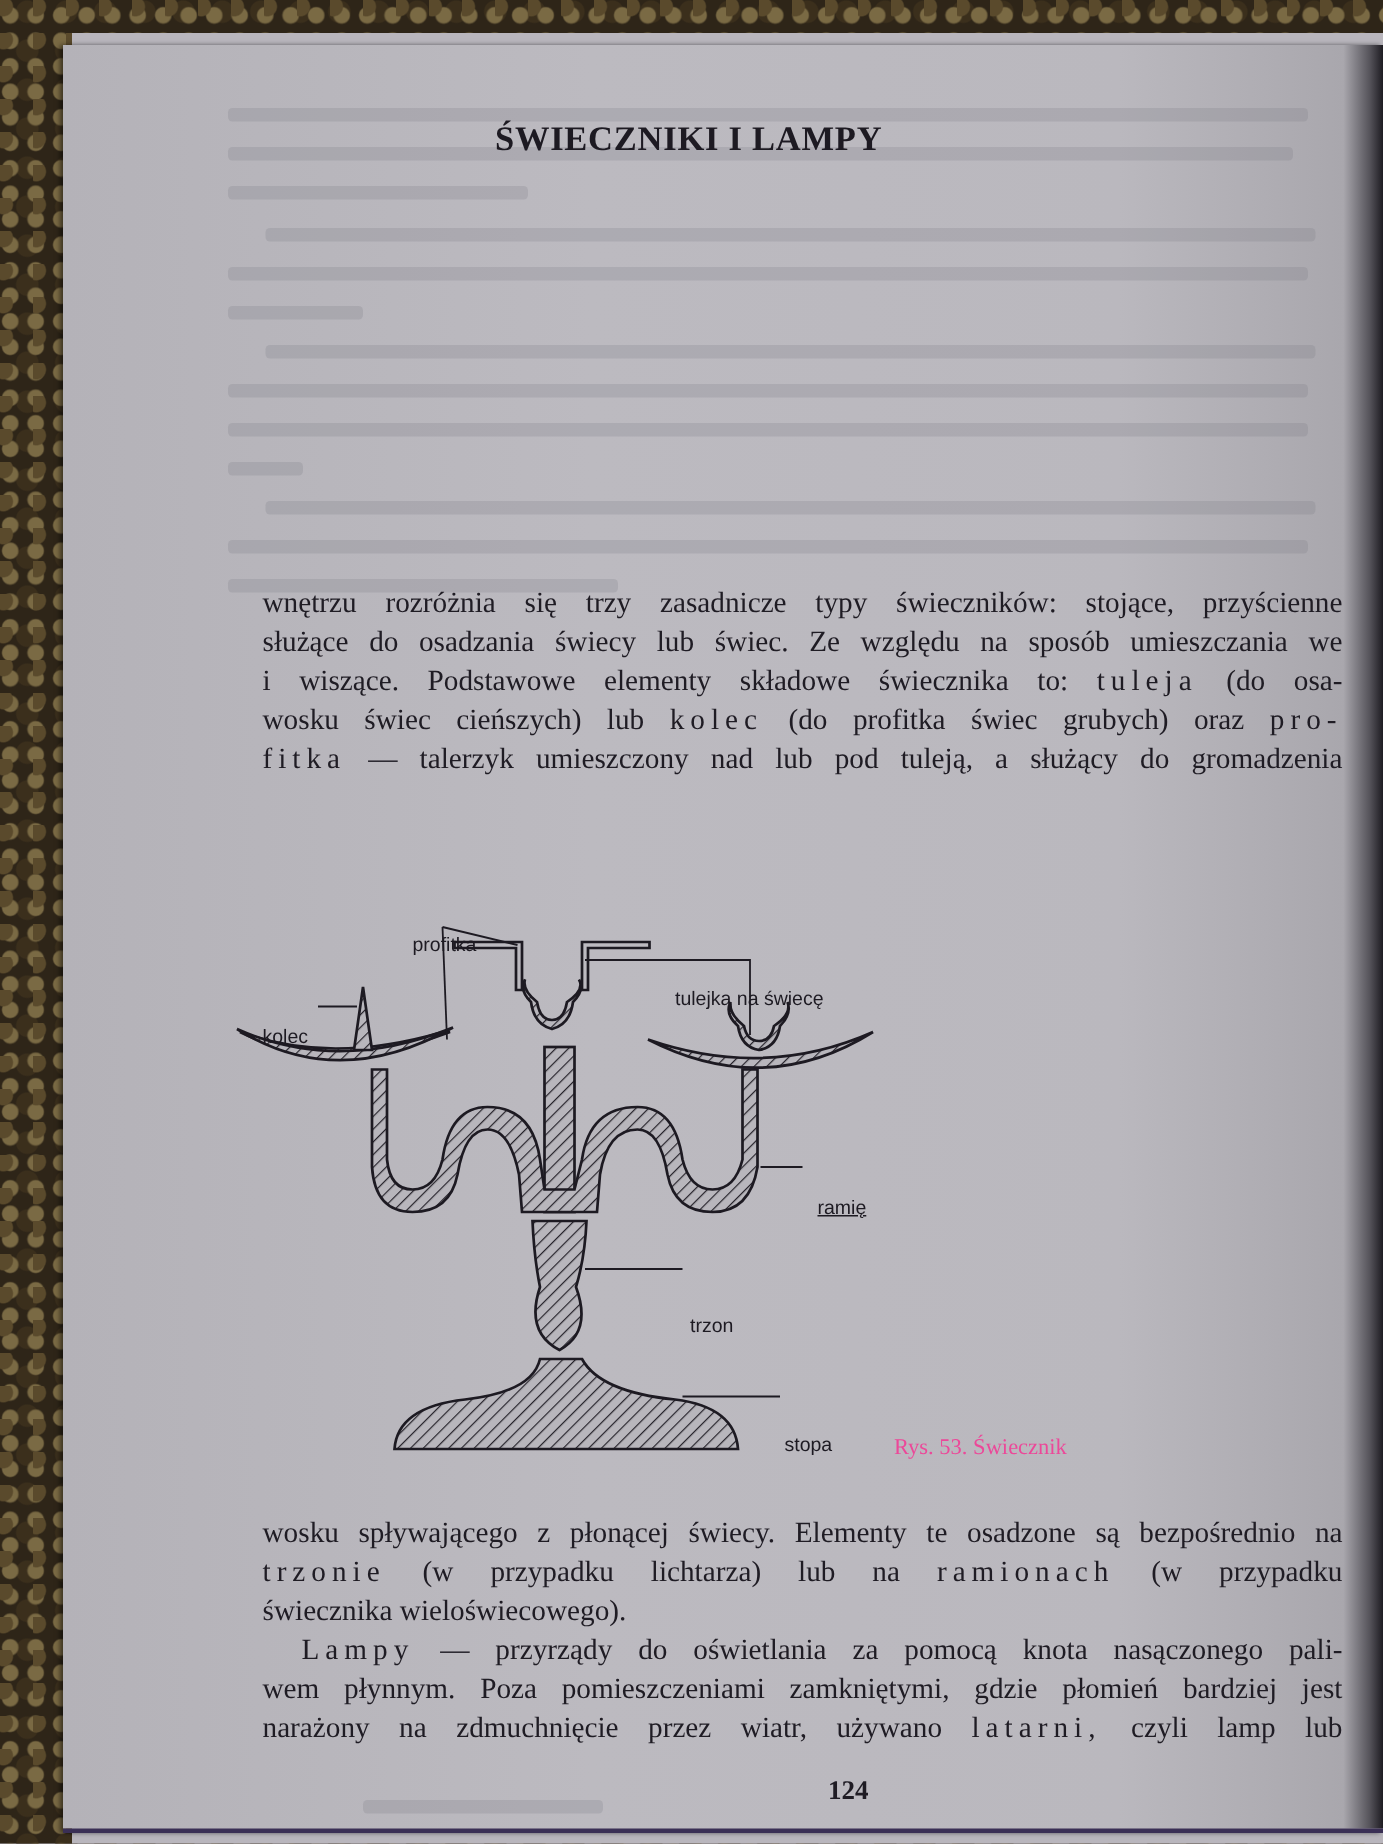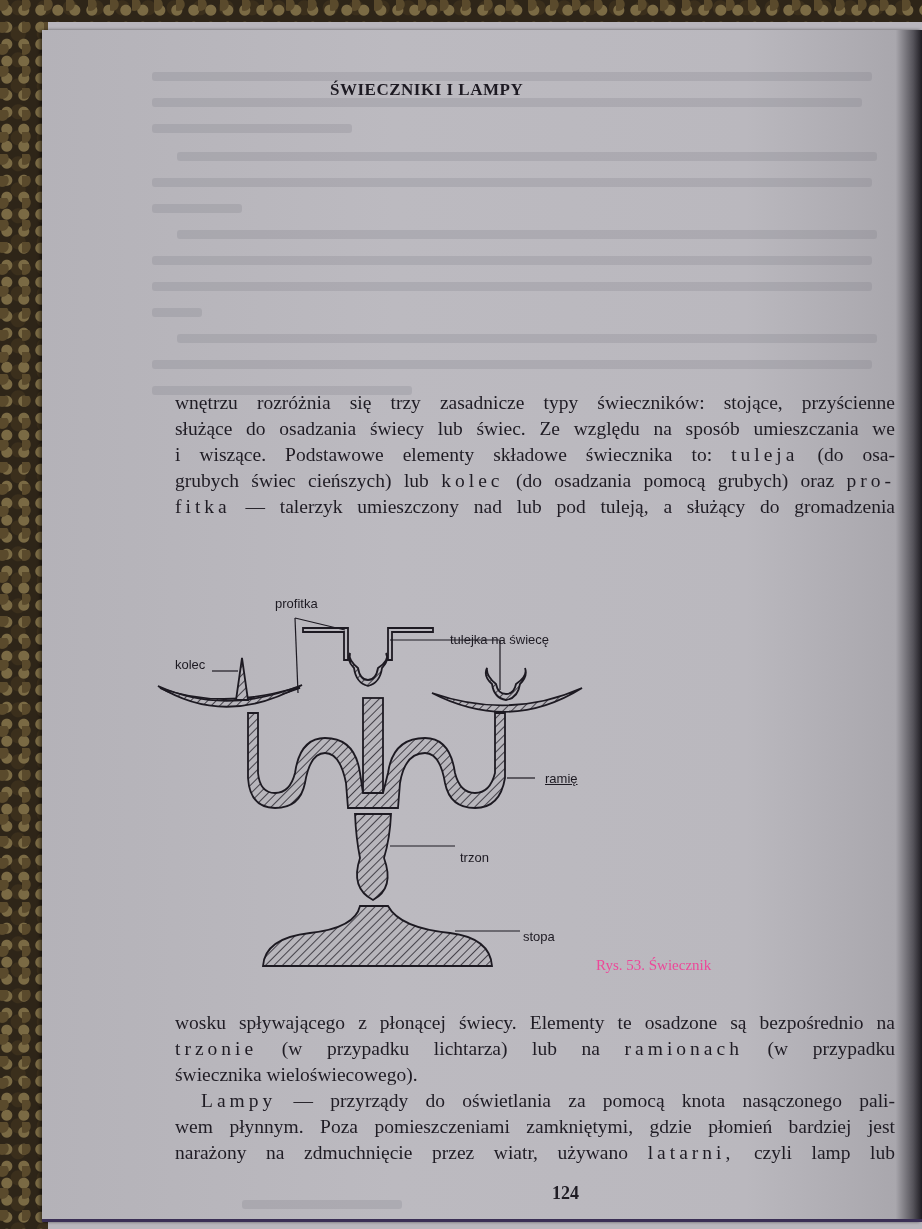--- a/index.html
+++ b/index.html
@@ -21,36 +21,37 @@
     position:absolute;left:42px;top:30px;width:880px;height:1189px;
     background:linear-gradient(90deg,#b4b2b8 0%,#bcbac0 40%,#bab8be 80%,#a9a7ad 97%,#55535a 99%,#1e1c22 100%);
     border-bottom:3px solid #3a2f55;
     box-shadow:-2px 0 3px rgba(0,0,0,.5);
   }
   .bleed{
     position:absolute;left:110px;height:9px;background:rgba(120,118,126,.22);border-radius:3px;
   }
   .title{
     position:absolute;left:330px;top:80px;
-    font-family:"Liberation Serif", serif;font-weight:bold;font-size:17px;
+    font-family:"Liberation Serif", serif;font-weight:bold;font-size:23px;
     color:#1d1a22;letter-spacing:.5px;
   }
   .para{
     position:absolute;left:175px;width:720px;
     font-family:"Liberation Serif", serif;font-size:19.5px;line-height:26px;
     color:#1f1c24;text-align:justify;
   }
   .line{display:block;white-space:nowrap;text-align-last:justify;}
   .line.last{text-align-last:left;}
   .sp{letter-spacing:4px;}
   .indent{padding-left:26px;}
   .diagram{position:absolute;left:150px;top:588px;width:440px;height:390px;}
   .lbl{
     position:absolute;font-family:"Liberation Sans", sans-serif;font-size:13px;
     color:#1d1a22;
+    margin-top:26px;
   }
   .caption{
     position:absolute;left:596px;top:957px;
     font-family:"Liberation Serif", serif;font-size:15px;color:#ec4899;
   }
   .pagenum{
     position:absolute;left:528px;top:1183px;
     font-family:"Liberation Serif", serif;font-weight:bold;font-size:18px;color:#1f1c24;margin-left:24px;
   }
 </style>
@@ -75,21 +76,21 @@
   <div class="bleed" style="top:356px;width:260px;"></div>
   <div class="bleed" style="top:1170px;width:160px;left:200px;"></div>
 </div>
 
 <div class="title">ŚWIECZNIKI I LAMPY</div>
 
 <div class="para" id="p1" style="top:390px;">
     <span class="line"><span>wnętrzu rozróżnia się trzy zasadnicze typy świeczników: stojące, przyścienne</span></span>
     <span class="line"><span>służące do osadzania świecy lub świec. Ze względu na sposób umieszczania we</span></span>
     <span class="line"><span>i wiszące. Podstawowe elementy składowe świecznika to: </span><span class="sp">tuleja</span><span> (do osa-</span></span>
-    <span class="line"><span>grubych świec cieńszych) lub </span><span class="sp">kolec</span><span> (do osadzania pomocą grubych) oraz </span><span class="sp">pro-</span></span>
+    <span class="line"><span>wosku świec cieńszych) lub </span><span class="sp">kolec</span><span> (do profitka świec grubych) oraz </span><span class="sp">pro-</span></span>
     <span class="line"><span class="sp">fitka</span><span> — talerzyk umieszczony nad lub pod tuleją, a służący do gromadzenia</span></span>
   </div>
 
 <svg class="diagram" viewBox="0 0 440 390">
   <defs>
     <pattern id="hatch" width="6" height="6" patternUnits="userSpaceOnUse" patternTransform="rotate(45)">
       <rect width="6" height="6" fill="#b8b6bc"></rect>
       <line x1="0" y1="0" x2="0" y2="6" stroke="#26232b" stroke-width="1.6"></line>
     </pattern>
   </defs>

